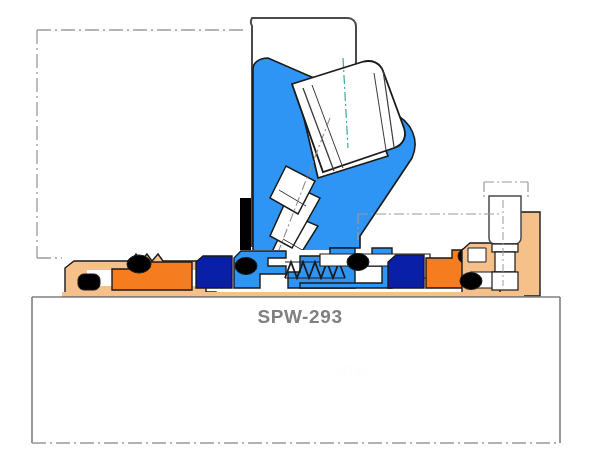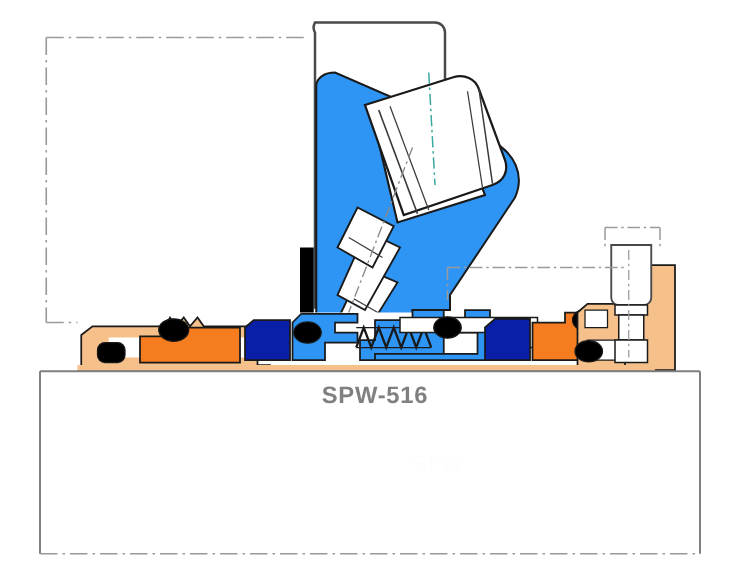--- a/index.html
+++ b/index.html
@@ -221,17 +221,17 @@
         <rect x="32" y="297" width="528" height="146" fill="#ffffff" stroke="none"></rect>
         <path d="M 32 297 L 560 297" fill="none" stroke="#808080" stroke-width="1.6"></path>
         <path d="M 32 297 L 32 443" fill="none" stroke="#808080" stroke-width="1.6"></path>
         <path d="M 560 297 L 560 443" fill="none" stroke="#808080" stroke-width="1.6"></path>
         <path d="M 32 443 L 560 443" fill="none" stroke="#9a9a9a" stroke-width="1.3" stroke-dasharray="14 4 2 4"></path>
       </g>
 
     </g>
   </svg>
 
-  <div class="part-label">SPW-516</div>
+  <div class="part-label">SPW-293</div>
 
   <div class="watermark">SPW</div>
 
 </div>
 
 </body></html>

